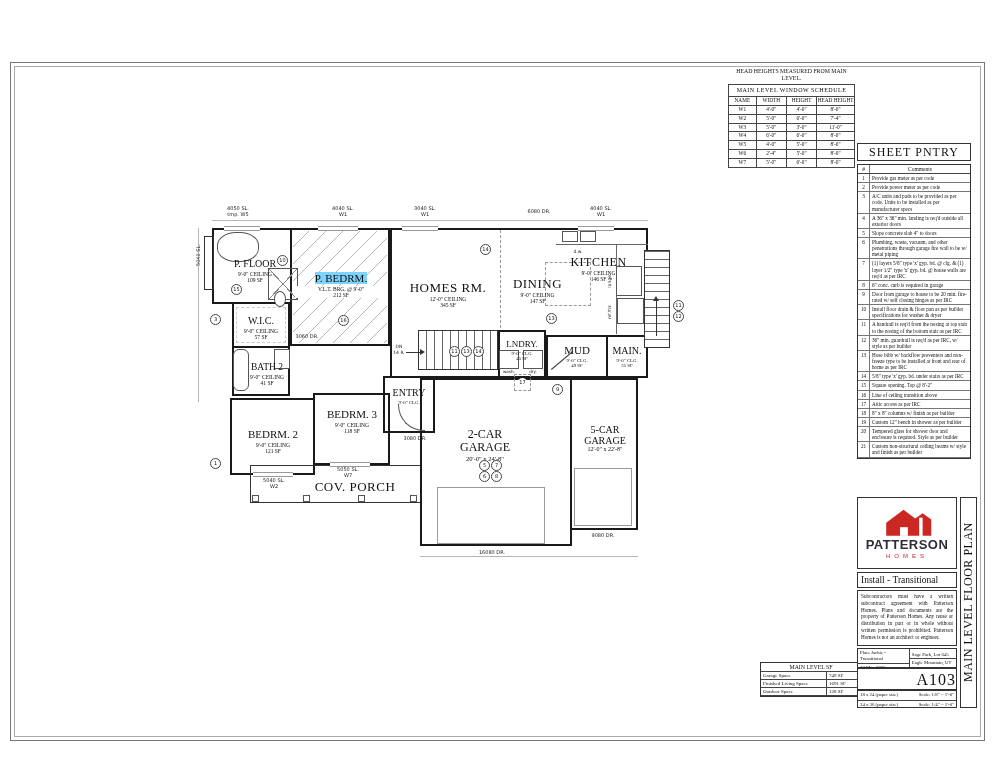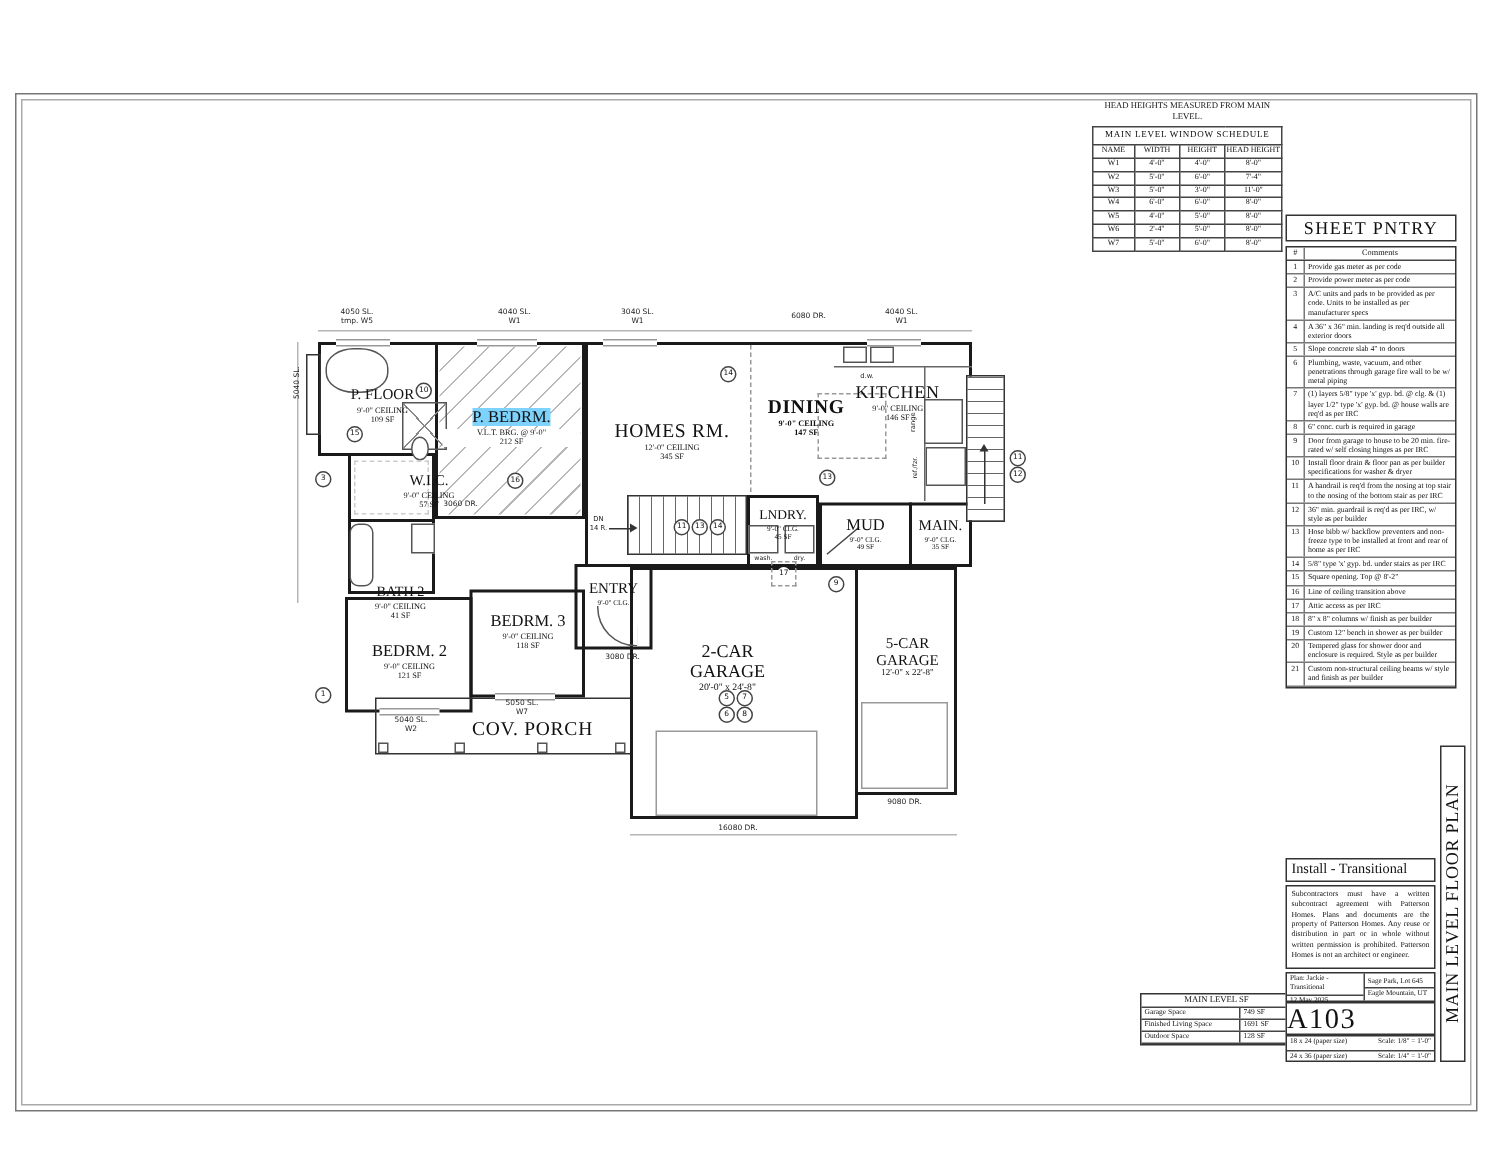--- a/index.html
+++ b/index.html
@@ -128,36 +128,36 @@
     <div class="lbl" style="left:215px;top:253px;width:80px;">
       <span style="font-size:10px;">P. FLOOR</span>
       <span class="sub">9'-0" CEILING</span>
       <span class="sub">109 SF</span>
     </div>
     <div class="lbl" style="left:295px;top:268px;width:92px;">
       <span style="font-size:11px;background:#7dd3fc;">P. BEDRM.</span>
       <span class="sub" style="background:#fff;">V.L.T. BRG. @ 9'-0"</span>
       <span class="sub" style="background:#fff;">212 SF</span>
     </div>
-    <div class="lbl" style="left:232px;top:310px;width:58px;margin-left:25px;">
+    <div class="lbl" style="left:232px;top:310px;width:58px;">
       <span style="font-size:10px;">W.I.C.</span>
       <span class="sub">9'-0" CEILING</span>
       <span class="sub">57 SF</span>
     </div>
-    <div class="lbl" style="left:232px;top:356px;width:70px;margin-top:28px;">
+    <div class="lbl" style="left:232px;top:356px;width:70px;">
       <span style="font-size:9.5px;">BATH 2</span>
       <span class="sub">9'-0" CEILING</span>
       <span class="sub">41 SF</span>
     </div>
     <div class="lbl" style="left:398px;top:278px;width:100px;">
       <span style="font-size:13px;letter-spacing:.5px;">HOMES RM.</span>
       <span class="sub">12'-0" CEILING</span>
       <span class="sub">345 SF</span>
     </div>
-    <div class="lbl" style="left:495px;top:262px;width:85px;font-weight:bold;">
+    <div class="lbl" style="left:495px;top:274px;width:85px;">
       <span style="font-size:13px;letter-spacing:.5px;">DINING</span>
       <span class="sub">9'-0" CEILING</span>
       <span class="sub">147 SF</span>
     </div>
     <div class="lbl" style="left:556px;top:252px;width:85px;">
       <span style="font-size:12px;letter-spacing:.5px;">KITCHEN</span>
       <span class="sub">9'-0" CEILING</span>
       <span class="sub">146 SF</span>
     </div>
     <div class="lbl" style="left:496px;top:333px;width:52px;">
@@ -462,38 +462,48 @@
           <div class="sfv">1691 SF</div>
         </div>
 
         <div class="sfrow" style="border-top:none;border-bottom:1px solid #444;">
           <div class="sfl">Outdoor Space</div>
           <div class="sfv">128 SF</div>
         </div>
       </div>
   </div>
 
+  <div class="box" style="left:857px;top:497px;width:100px;height:72px;display:flex;flex-direction:column;align-items:center;justify-content:center;">
+    <svg width="52" height="30" viewBox="0 0 60 34">
+      <polygon points="6,18 26,3 46,18 46,33 6,33" fill="#cc2823"></polygon>
+      <polygon points="38,14 48,7 58,14 58,33 48,33" fill="#cc2823"></polygon>
+      <rect x="44" y="12" width="4" height="21" fill="#ffffff"></rect>
+      <rect x="22" y="23" width="9" height="10" fill="#ffffff"></rect>
+    </svg>
+    <div style="font-family:'Liberation Sans',sans-serif;font-weight:bold;font-size:13px;letter-spacing:.5px;color:#2e2e36;">PATTERSON</div>
+    <div style="font-family:'Liberation Sans',sans-serif;font-size:6px;letter-spacing:4px;color:#cc2823;margin-top:1px;">HOMES</div>
+  </div>
   <div class="box" style="left:857px;top:572px;width:100px;height:16px;">
     <div style="font-size:9.5px;padding:2px 3px;">Install - Transitional</div>
   </div>
   <div class="box" style="left:857px;top:590px;width:100px;height:56px;">
     <div style="font-size:5.2px;line-height:1.3;padding:2px 3px;text-align:justify;">Subcontractors must have a written subcontract agreement with Patterson Homes. Plans and documents are the property of Patterson Homes. Any reuse or distribution in part or in whole without written permission is prohibited. Patterson Homes is not an architect or engineer.</div>
   </div>
   <div class="box" style="left:857px;top:648px;width:100px;height:20px;display:flex;">
     <div style="flex:1.1;border-right:1px solid #444;display:flex;flex-direction:column;">
       <div class="tb-cell" style="flex:1.4;border-bottom:1px solid #444;">Plan: Jackie - Transitional</div>
       <div class="tb-cell" style="flex:1;">12 May 2025</div>
     </div>
     <div style="flex:1;display:flex;flex-direction:column;">
       <div class="tb-cell" style="flex:1.4;border-bottom:1px solid #444;display:flex;align-items:flex-end;">Sage Park, Lot 645</div>
       <div class="tb-cell" style="flex:1;">Eagle Mountain, UT</div>
     </div>
   </div>
   <div class="box" style="left:857px;top:668px;width:100px;height:22px;">
-    <div style="font-size:19px;text-align:left;line-height:21px;letter-spacing:1px;">A103</div>
+    <div style="font-size:16px;text-align:right;line-height:21px;letter-spacing:1px;">A103</div>
   </div>
   <div class="box" style="left:857px;top:690px;width:100px;height:18px;">
     <div style="display:flex;height:9px;border-bottom:1px solid #444;">
       <div class="tb-cell" style="flex:1;">18 x 24 (paper size)</div>
       <div class="tb-cell">Scale: 1/8" = 1'-0"</div>
     </div>
     <div style="display:flex;height:9px;">
       <div class="tb-cell" style="flex:1;">24 x 36 (paper size)</div>
       <div class="tb-cell">Scale: 1/4" = 1'-0"</div>
     </div>

